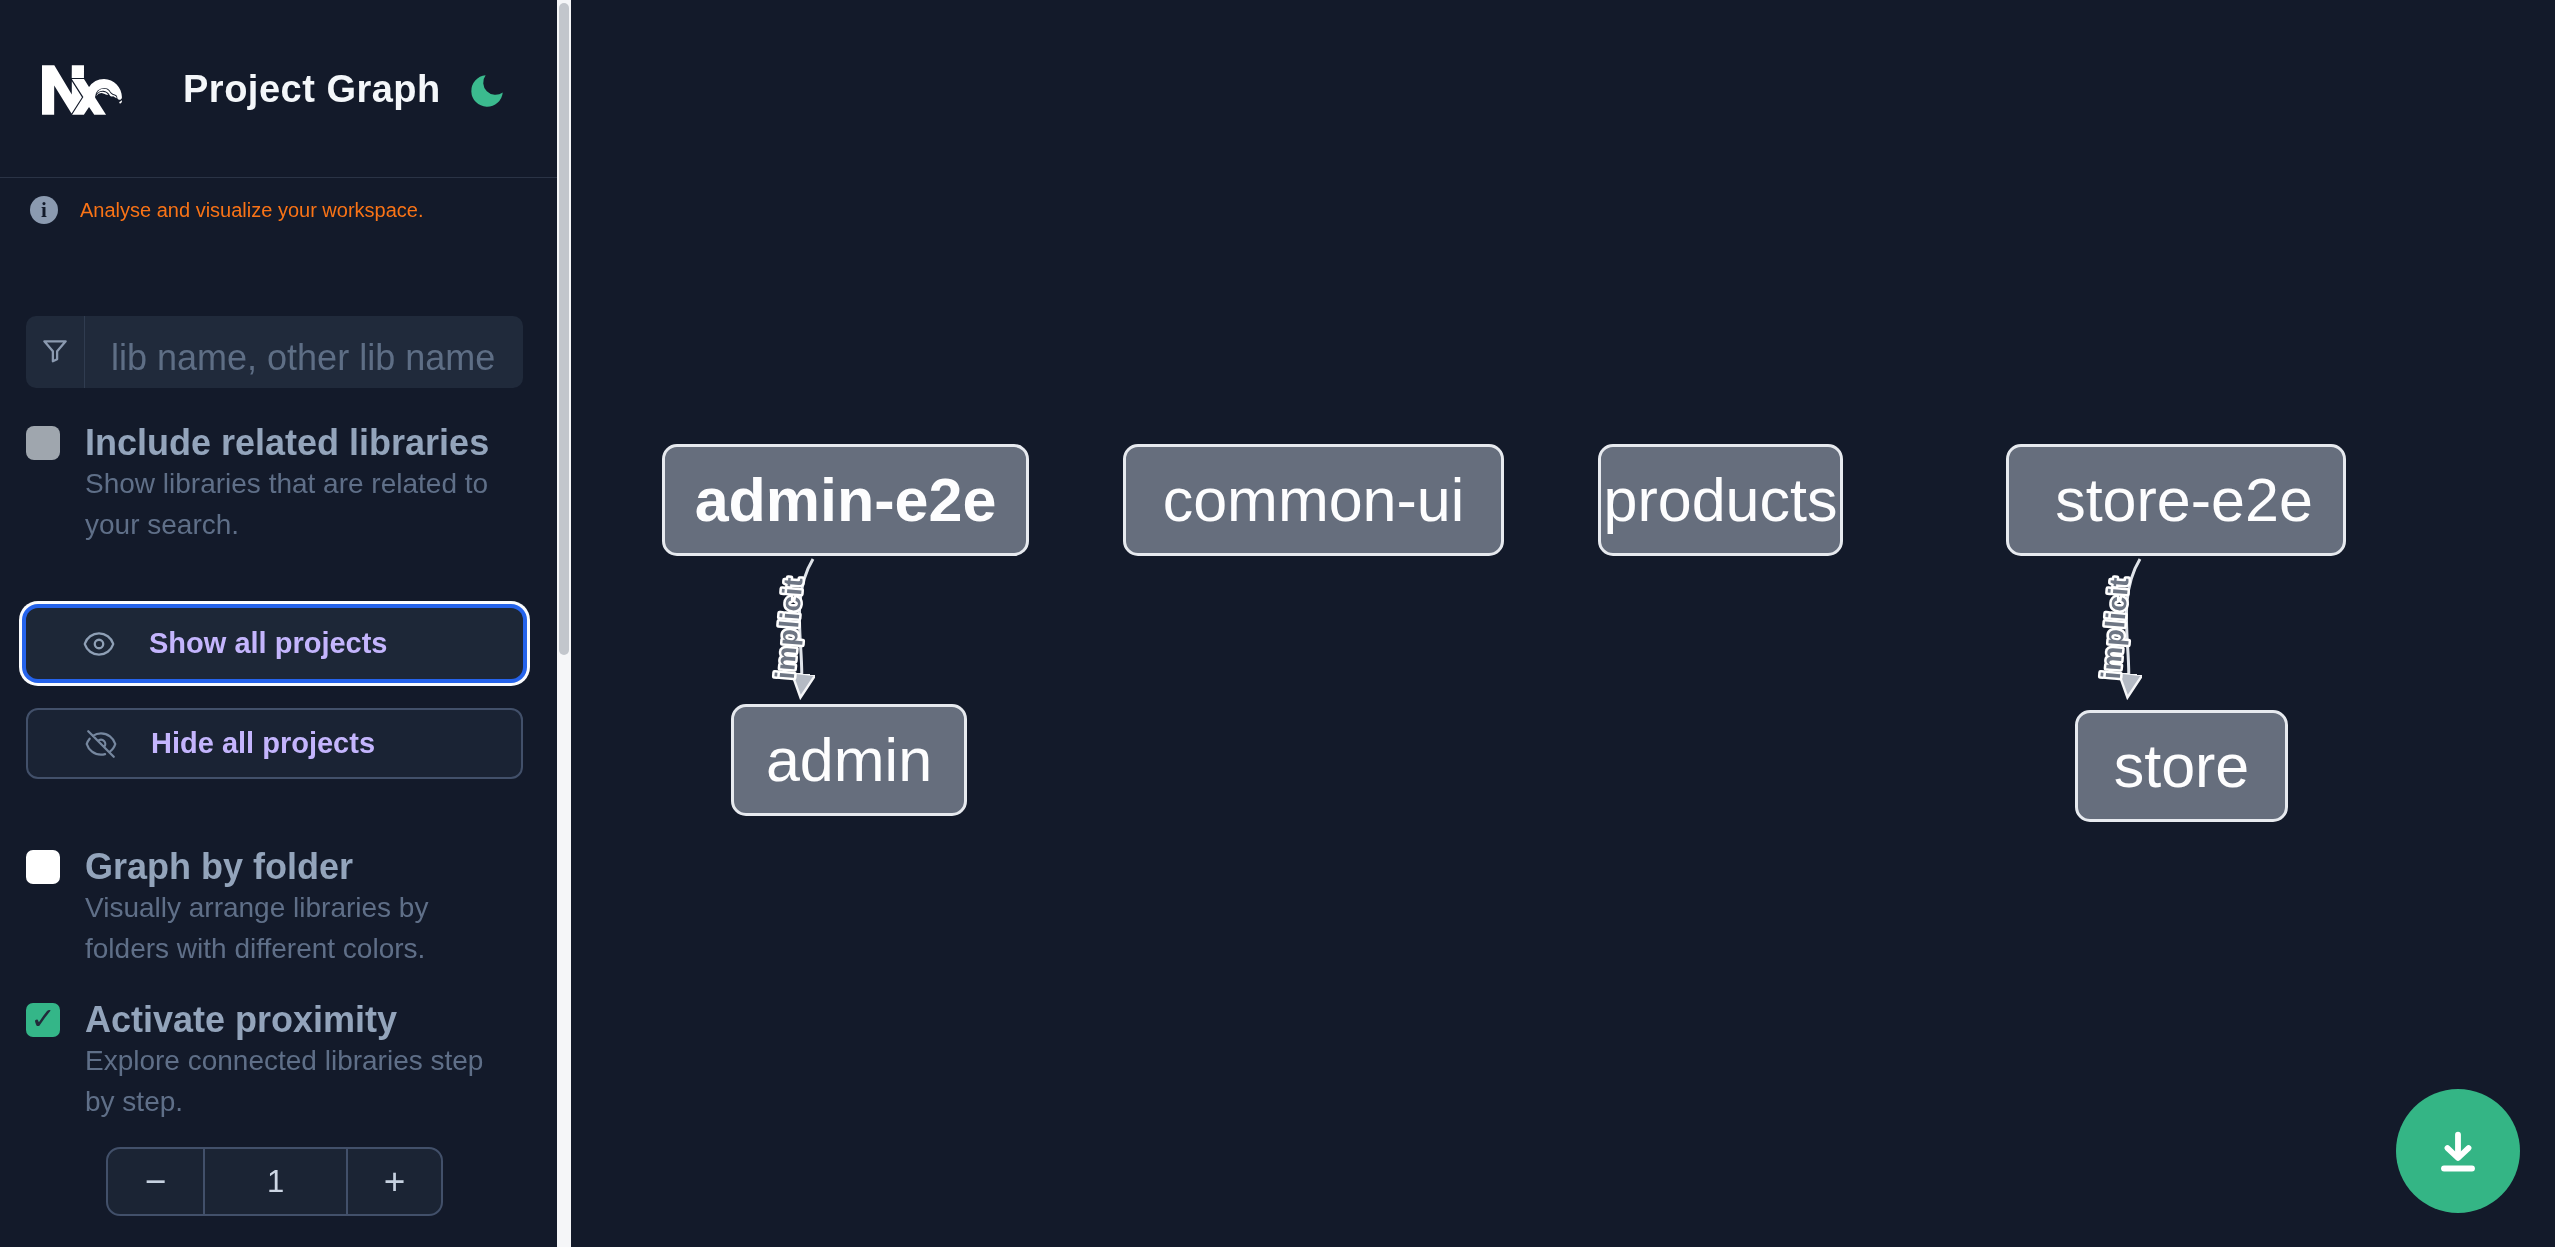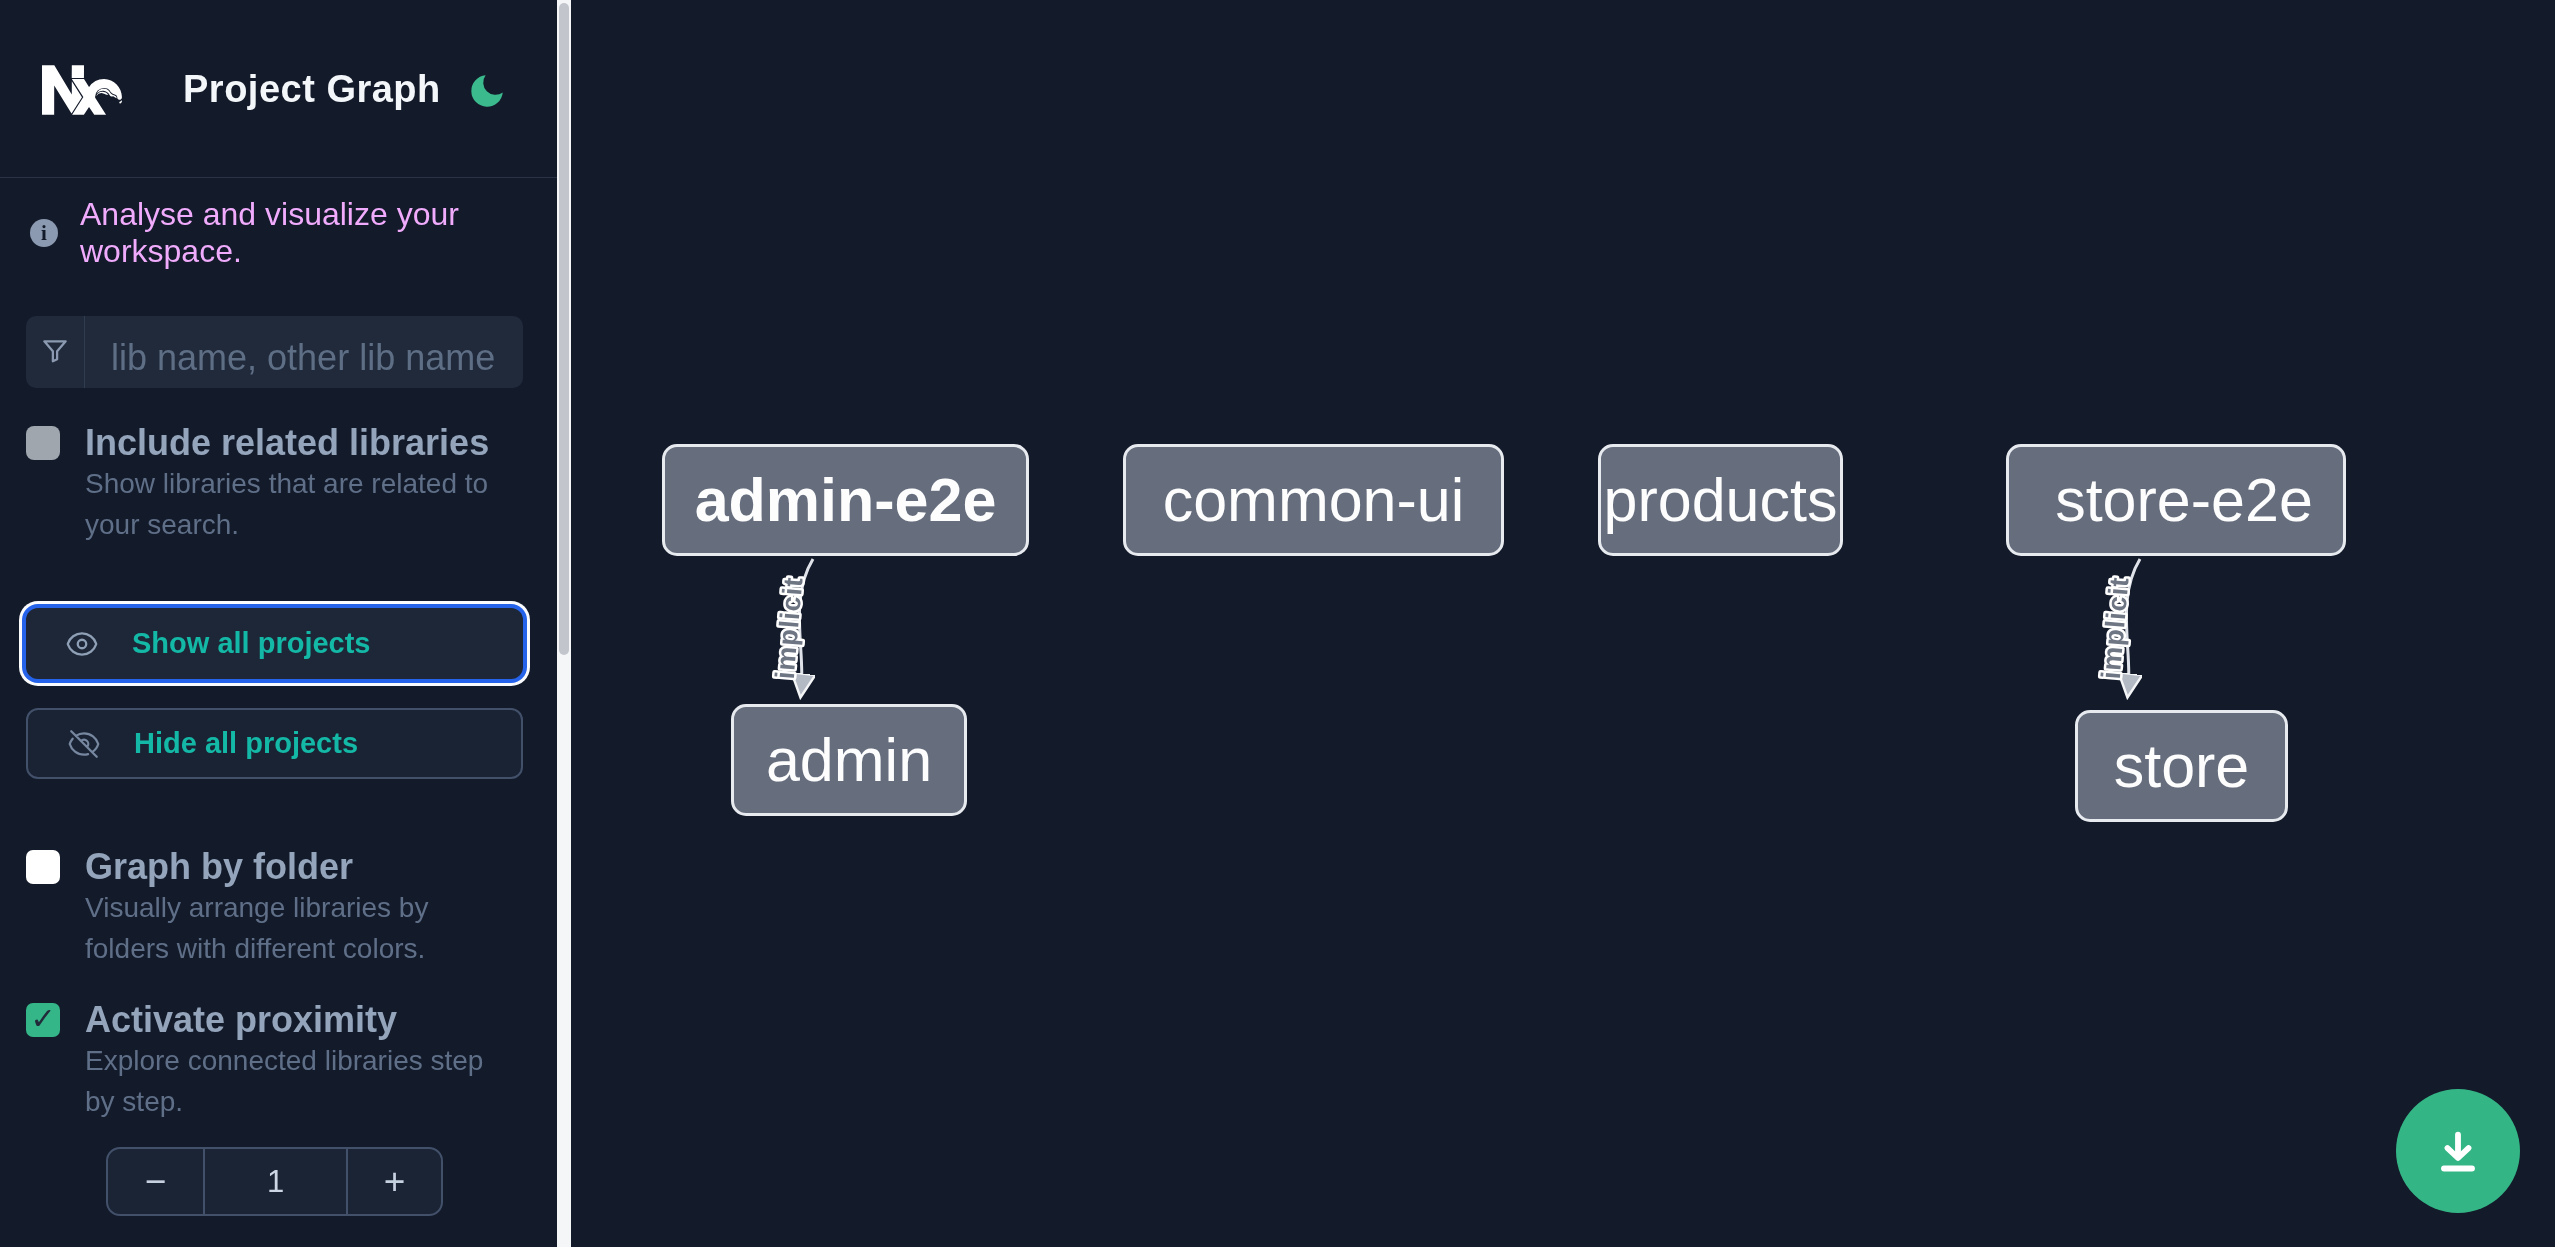--- a/index.html
+++ b/index.html
@@ -36,21 +36,21 @@
     position: absolute; left: 30px; top: 196px;
     display: flex; align-items: center;
   }
   .info-icon {
     width: 28px; height: 28px; border-radius: 50%;
     background: #8b9ab0; color: #131a2a;
     font-size: 21px; font-weight: 700; font-family: "Liberation Serif", serif;
     display: flex; align-items: center; justify-content: center;
     flex: 0 0 auto;
   }
-  .info-text { margin-left: 22px; font-size: 32px; font-weight: 500; color: #f0abfc; }
+  .info-text { margin-left: 22px; font-size: 20px; font-weight: 500; color: #f97316; }
 
   .search-box {
     position: absolute; left: 26px; top: 316px; width: 497px; height: 72px;
     background: #202a3b; border-radius: 10px;
     display: flex; align-items: stretch; overflow: hidden;
   }
   .search-icon-cell {
     width: 59px; display: flex; align-items: center; justify-content: center;
     border-right: 1px solid #303c50; flex: 0 0 auto;
   }
@@ -74,22 +74,22 @@
     color: #222b3a; font-size: 30px; font-weight: 700; line-height: 1;
     transform: translateY(-1px);
   }
   .option-texts { margin-left: 25px; }
   .option-title { font-size: 36px; font-weight: 600; color: #93a4bb; line-height: 40px; }
   .option-desc { font-size: 28px; font-weight: 400; color: #5f6f88; line-height: 41px; }
 
   .side-button {
     position: absolute; left: 26px; width: 497px; height: 71px;
     border-radius: 12px; background: #1a2334; border: 2px solid #42506a;
-    display: flex; align-items: center; padding-left: 34px;
-    cursor: pointer; color: #14b8a6; font-family: inherit;
+    display: flex; align-items: center; padding-left: 51px;
+    cursor: pointer; color: #c4b5fd; font-family: inherit;
   }
   .side-button.focused {
     background: #1d2737; border: none;
     box-shadow: 0 0 0 4px #2563eb, 0 0 0 7px #fafbfd;
   }
   .side-button .btn-icon { width: 44px; height: 34px; flex: 0 0 auto; }
   .side-button .btn-label { margin-left: 28px; font-size: 29px; font-weight: 600; }
 
   .stepper {
     position: absolute; left: 106px; top: 1147px; width: 337px; height: 69px;

